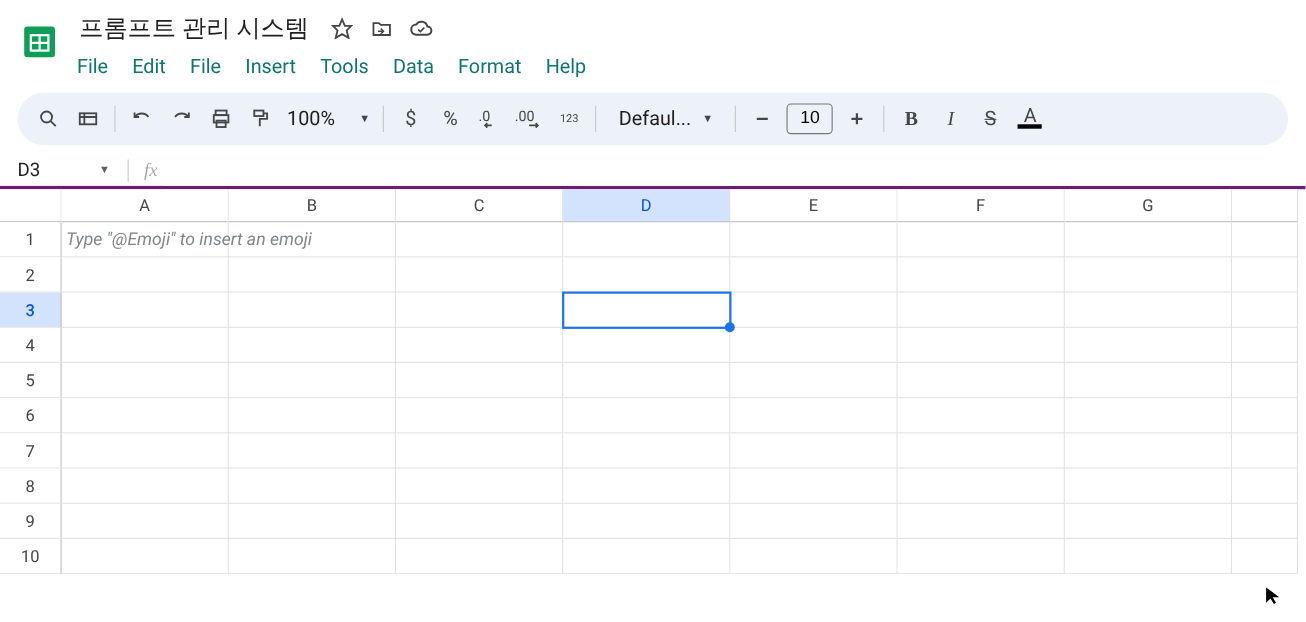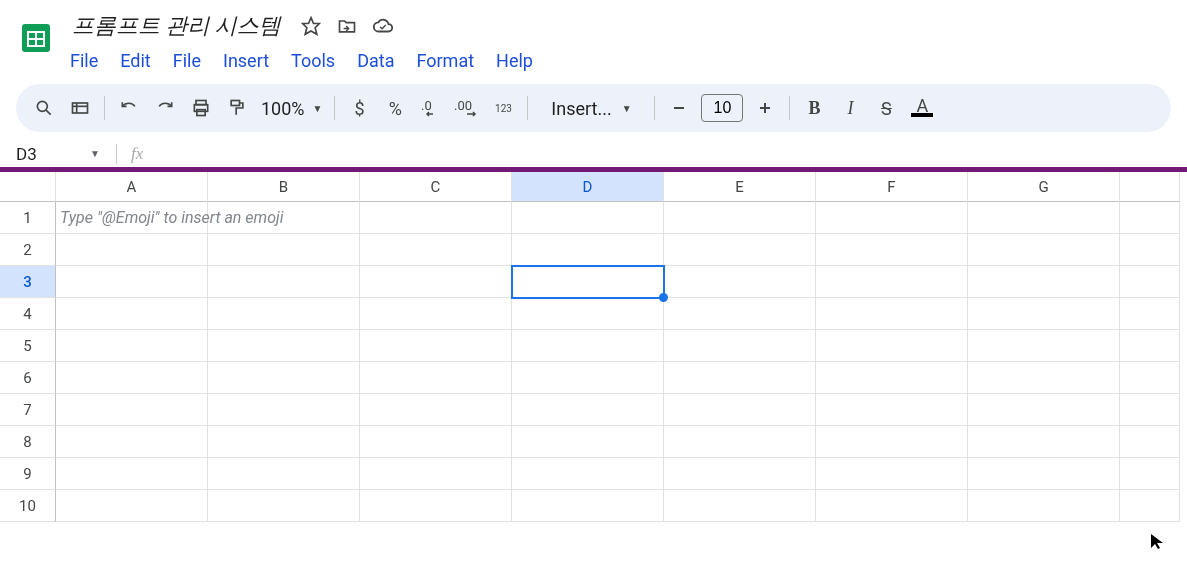--- a/index.html
+++ b/index.html
@@ -4,46 +4,46 @@
 <style>
 * { margin: 0; padding: 0; box-sizing: border-box; }
 body { font-family: 'Google Sans', Roboto, Arial, sans-serif; background: #fff; color: #1f1f1f; overflow: hidden; }
 
 
 .header { display: flex; align-items: flex-start; padding: 8px 16px 0 16px; gap: 10px; }
 .logo { width: 40px; height: 52px; display: flex; align-items: center; justify-content: center; margin-top: 4px; }
 .logo svg { width: 36px; height: 36px; }
 .title-area { flex: 1; display: flex; flex-direction: column; }
 .title-row { display: flex; align-items: center; gap: 12px; height: 36px; }
-.doc-title { font-size: 22px; font-weight: 400; color: #1f1f1f; padding: 1px 6px; border-radius: 4px; font-style: italic; }
+.doc-title { font-size: 22px; font-weight: 400; color: #1f1f1f; padding: 1px 6px; border-radius: 4px; }
 .title-icon { width: 24px; height: 24px; display: flex; align-items: center; justify-content: center; color: #444746; cursor: pointer; border-radius: 4px; }
 
 .menubar { display: flex; gap: 2px; height: 32px; align-items: center; margin-left: -6px; }
-.menuitem { padding: 4px 10px; font-size: 18px; color: #1d4ed8; cursor: pointer; border-radius: 4px; }
+.menuitem { padding: 4px 10px; font-size: 18px; color: #0f766e; cursor: pointer; border-radius: 4px; }
 
 
 .toolbar-wrap { padding: 8px 16px; }
 .toolbar { background: #edf2fa; border-radius: 24px; height: 48px; display: flex; align-items: center; padding: 0 12px; gap: 4px; }
 .tb-btn { min-width: 32px; height: 32px; display: flex; align-items: center; justify-content: center; border-radius: 4px; cursor: pointer; color: #444746; font-size: 16px; }
 .tb-sep { width: 1px; height: 24px; background: #c7c7c7; margin: 0 4px; }
-.zoom { display: flex; align-items: center; gap: 6px; font-size: 18px; color: #1f1f1f; padding: 0 4px; }
+.zoom { display: flex; align-items: center; gap: 20px; font-size: 18px; color: #1f1f1f; padding: 0 4px; }
 .dropdown-arrow { font-size: 10px; color: #444746; margin-left: 2px; }
 .font-box { display: flex; align-items: center; gap: 8px; font-size: 18px; color: #1f1f1f; padding: 0 8px; min-width: 110px; }
 .fontsize { display: flex; align-items: center; gap: 6px; }
 .fontsize-input { width: 42px; height: 28px; border: 1px solid #747775; border-radius: 4px; text-align: center; font-size: 16px; background: transparent; }
 .tb-text { font-size: 10px; color: #444746; }
 .tb-bold { font-weight: 700; font-size: 18px; font-family: Georgia, serif; }
 .tb-italic { font-style: italic; font-size: 18px; font-family: Georgia, serif; }
 .tb-strike { text-decoration: line-through; font-size: 18px; }
 .text-color { display: flex; flex-direction: column; align-items: center; justify-content: center; height: 32px; width: 32px; }
 .text-color-letter { font-size: 18px; line-height: 14px; }
 .text-color-bar { width: 22px; height: 4px; background: #000; }
 
 
-.formula-row { display: flex; align-items: center; height: 32px; border-bottom: 5px solid #701a75; padding: 0 0 0 8px; }
+.formula-row { display: flex; align-items: center; height: 32px; border-bottom: 3px solid #701a75; padding: 0 0 0 8px; }
 .namebox { width: 100px; display: flex; align-items: center; justify-content: space-between; padding: 0 8px; font-size: 17px; color: #1f1f1f; }
 .namebox-arrow { font-size: 10px; color: #5f6368; }
 .fx-sep { width: 1px; height: 20px; background: #c7c7c7; margin: 0 8px; }
 .fx-icon { font-style: italic; font-family: Liberation Serif, serif; font-size: 17px; color: #a8a8a8; padding: 0 6px; }
 .formula-input { flex: 1; border: none; outline: none; font-size: 15px; height: 100%; }
 
 
 .grid-wrap { position: relative; overflow: hidden; }
 .grid { display: grid; grid-template-columns: 56px repeat(7, 152px) 60px; }
 .corner { background: #fff; border-right: 1px solid #e1e3e1; border-bottom: 1px solid #c0c0c0; height: 30px; }
@@ -168,21 +168,21 @@
       <svg width="28" height="20" viewBox="0 0 28 20">
           <text x="1" y="12" font-size="13" fill="#444746">.00</text>
           <path d="M14 16 L22 16 M20 14 L22 16 L20 18" stroke="#444746" stroke-width="1.5" fill="none"></path>
         </svg>
     </div>
     <div class="tb-btn">
         <span class="tb-text">123</span>
       </div>
     <div class="tb-sep"></div>
     <div class="tb-btn font-box">
-      <span>Insert...</span>
+      <span>Defaul...</span>
       <span class="dropdown-arrow">▼</span>
     </div>
     <div class="tb-sep"></div>
     <div class="fontsize">
       <div class="tb-btn">
           <svg width="14" height="14" viewBox="0 0 14 14">
             <line x1="2" y1="7" x2="12" y2="7" stroke="#444746" stroke-width="2"></line>
           </svg>
         </div>
       <input class="fontsize-input" value="10" style="">

